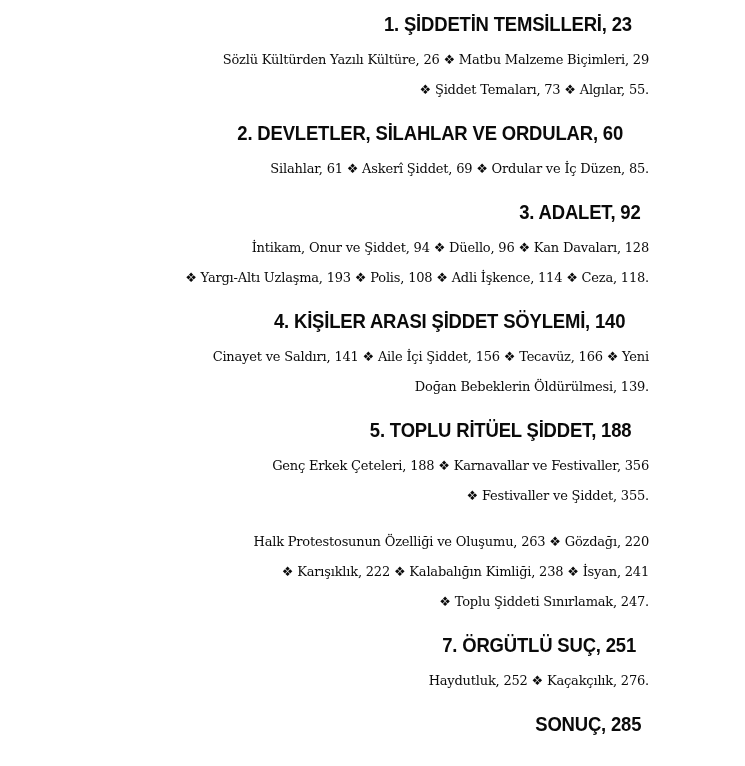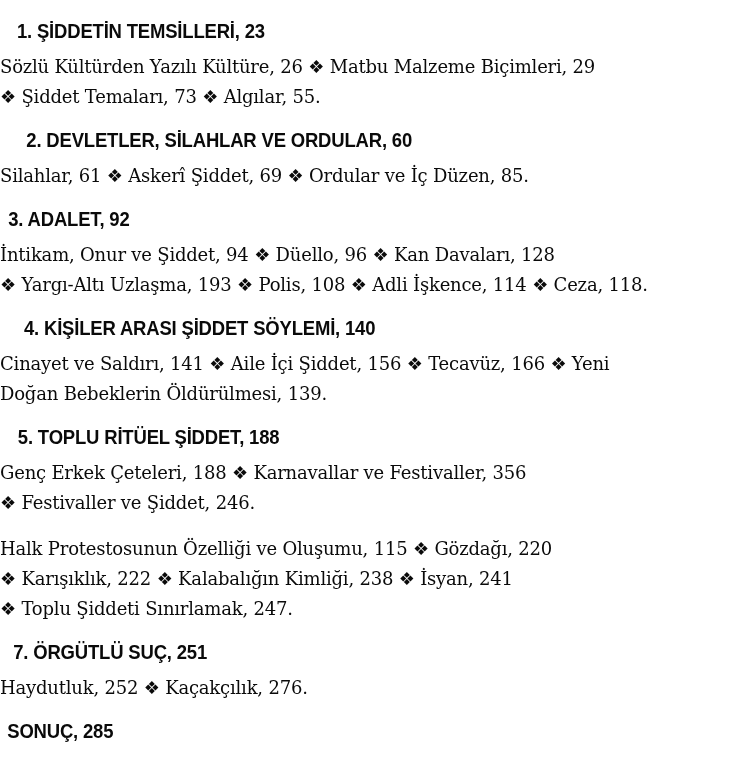--- a/index.html
+++ b/index.html
@@ -7,41 +7,41 @@
   body {
     width: 745px;
     height: 766px;
     background: #ffffff;
     color: #0a0a0a;
     overflow: hidden;
   }
   .toc-page {
     width: 649px;
     height: 766px;
-    padding-top: 19px;
-    text-align: left;
+    padding-top: 12px;
+    text-align: right;
   }
   .toc-section { margin-bottom: 16px; }
   .toc-heading {
     font-family: "Liberation Sans", sans-serif;
     font-weight: 700;
     font-size: 21px;
     line-height: 24px;
     letter-spacing: -0.2px;
     white-space: nowrap;
     margin: 0 0 9px 0;
   }
   .toc-heading > span {
     display: inline-block;
     transform: scaleX(0.88);
     transform-origin: center;
   }
   .toc-line {
     font-family: "DejaVu Serif", serif;
-    font-size: 18px;
+    font-size: 13px;
     line-height: 30px;
     letter-spacing: -0.2px;
     white-space: nowrap;
   }
   .toc-section-final { margin-bottom: 8px; }
 </style>
 </head>
 <body>
 
 <div class="toc-page">
@@ -65,25 +65,25 @@
 
   <div class="toc-section">
     <div class="toc-heading"><span>4. KİŞİLER ARASI ŞİDDET SÖYLEMİ, 140</span></div>
     <div class="toc-line">Cinayet ve Saldırı, 141 ❖ Aile İçi Şiddet, 156 ❖ Tecavüz, 166 ❖ Yeni</div>
     <div class="toc-line">Doğan Bebeklerin Öldürülmesi, 139.</div>
   </div>
 
   <div class="toc-section">
     <div class="toc-heading"><span>5. TOPLU RİTÜEL ŞİDDET, 188</span></div>
     <div class="toc-line">Genç Erkek Çeteleri, 188 ❖ Karnavallar ve Festivaller, 356</div>
-    <div class="toc-line">❖ Festivaller ve Şiddet, 246.</div>
+    <div class="toc-line">❖ Festivaller ve Şiddet, 355.</div>
   </div>
 
   <div class="toc-section">
-    <div class="toc-line">Halk Protestosunun Özelliği ve Oluşumu, 115 ❖ Gözdağı, 220</div>
+    <div class="toc-line">Halk Protestosunun Özelliği ve Oluşumu, 263 ❖ Gözdağı, 220</div>
     <div class="toc-line">❖ Karışıklık, 222 ❖ Kalabalığın Kimliği, 238 ❖ İsyan, 241</div>
     <div class="toc-line">❖ Toplu Şiddeti Sınırlamak, 247.</div>
   </div>
 
   <div class="toc-section">
     <div class="toc-heading"><span>7. ÖRGÜTLÜ SUÇ, 251</span></div>
     <div class="toc-line">Haydutluk, 252 ❖ Kaçakçılık, 276.</div>
   </div>
 
   <div class="toc-section toc-section-final">

